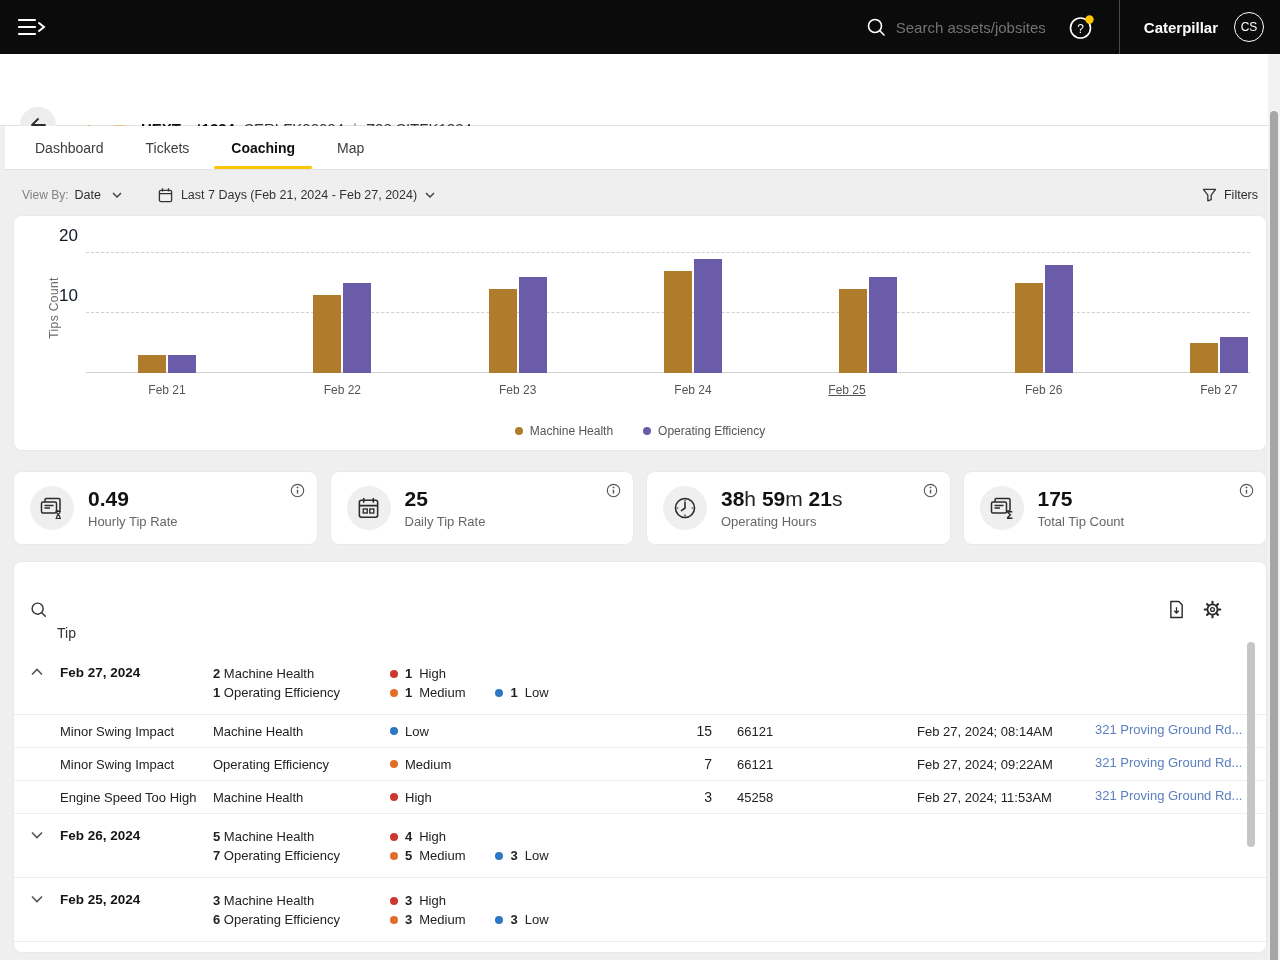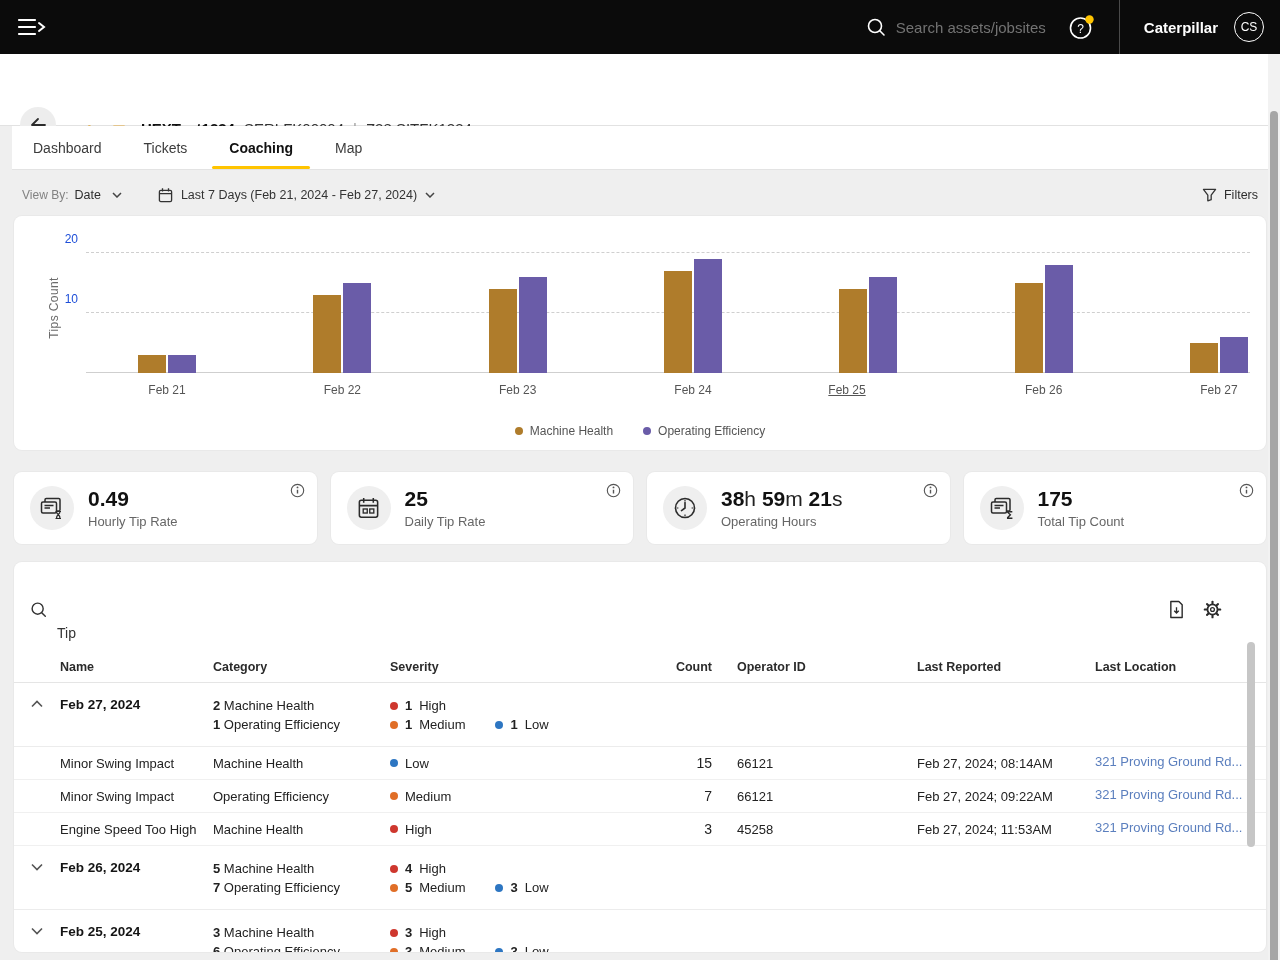--- a/index.html
+++ b/index.html
@@ -33,40 +33,40 @@
   .asset-sep { color:#999; }
   .asset-address { position:absolute; left:141px; top:94px; font-size:13.5px; color:#3a70b4; text-decoration:underline; cursor:pointer; white-space:nowrap; }
   .jobsite { position:absolute; left:630px; top:94px; font-size:14px; display:flex; gap:7px; white-space:nowrap; }
   .jobsite-label { color:#333; }
   .jobsite-link { color:#3a70b4; cursor:pointer; }
   .pager { position:absolute; right:26px; top:80px; display:flex; align-items:center; gap:22px; }
   .pager-text { font-size:13.5px; color:#333; }
   .pager-chev { color:#c8c8c8; cursor:default; display:flex; }
 
   
-  .tabsbar { position:absolute; top:126px; left:12px; right:0; height:44px; background:#fff; border-bottom:1px solid #e3e3e3; display:flex; padding-left:0; }
+  .tabsbar { position:absolute; top:126px; left:5px; right:0; height:44px; background:#fff; border-bottom:1px solid #e3e3e3; display:flex; padding-left:9px; }
   .tab { position:relative; padding:0 21px; display:flex; align-items:center; font-size:14px; color:#3c3c3c; cursor:pointer; }
   .tab.active { font-weight:bold; color:#111; }
   .tab.active::after { content:""; position:absolute; left:4px; right:4px; bottom:0; height:3px; background:#FFC400; border-radius:2px; }
 
   
   .content { position:absolute; top:170px; left:0; right:0; bottom:0; background:#efefef; padding:10px 14px 0; }
   .filter-row { height:30px; margin-bottom:6px; display:flex; align-items:center; padding:0 8px; color:#333; }
   .viewby-label { font-size:12px; color:#828282; margin-right:6px; }
   .viewby-value { font-size:12.5px; color:#2d2d2d; display:flex; align-items:center; gap:11px; cursor:pointer; }
   .daterange { display:flex; align-items:center; gap:8px; margin-left:36px; font-size:12.5px; cursor:pointer; }
   .filters-btn { margin-left:auto; display:flex; align-items:center; gap:7px; font-size:12.5px; cursor:pointer; color:#2d2d2d; }
 
   
   .chart-card { position:relative; background:#fff; border-radius:8px; height:234px; box-shadow:0 0 0 1px #e9e9e9; }
   .ylabel { position:absolute; left:40px; top:92px; transform:translate(-50%,-50%) rotate(-90deg); font-size:12px; color:#6b6b6b; letter-spacing:.4px; white-space:nowrap; }
   .plot { position:absolute; left:72px; right:16px; top:28px; height:129px; }
   .gridline { position:absolute; left:0; right:0; border-top:1px dashed #cfcfcf; }
   .baseline { position:absolute; left:0; right:0; bottom:0; border-top:1px solid #cfcfcf; }
-  .ytick { position:absolute; left:-40px; width:32px; text-align:right; font-size:12px; color:#1d4ed8; transform:translateY(-7px); }
+  .ytick { position:absolute; left:-40px; width:32px; text-align:right; font-size:17px; color:#0f172a; transform:translateY(-7px); }
   .bar-group { position:absolute; bottom:0; width:58px; }
   .bar { position:absolute; bottom:0; width:28px; }
   .xlabel { position:absolute; top:139px; width:90px; text-align:center; font-size:12px; color:#555; }
   .legend { position:absolute; left:0; right:0; bottom:12px; display:flex; justify-content:center; gap:30px; }
   .legend-item { display:flex; align-items:center; gap:7px; font-size:12px; color:#555; }
   .dot { width:8px; height:8px; border-radius:50%; display:inline-block; flex:0 0 auto; }
 
   
   .kpi-row { display:flex; gap:14px; margin-top:22px; height:72px; }
   .kpi-card { flex:1; background:#fff; border-radius:8px; position:relative; display:flex; align-items:center; padding:0 16px; box-shadow:0 0 0 1px #e9e9e9; }
@@ -416,30 +416,20 @@
                   <rect x="8.9" y="15.4" width="2.2" height="3.8" rx="0.9" transform="rotate(45 10 10)"></rect>
                   <rect x="0.8" y="8.9" width="3.8" height="2.2" rx="0.9" transform="rotate(45 10 10)"></rect>
                   <rect x="15.4" y="8.9" width="3.8" height="2.2" rx="0.9" transform="rotate(45 10 10)"></rect>
                 </g>
                 <circle cx="10" cy="10" r="5.3" fill="none" stroke="#2b2b2b" stroke-width="1.9"></circle>
                 <circle cx="10" cy="10" r="2" fill="#fff" stroke="#2b2b2b" stroke-width="1.4"></circle>
               </svg>
             </span>
         </div>
       </div>
-      <div class="trow thead" id="tableHead">
-          <div></div>
-          <div>Name</div>
-          <div>Category</div>
-          <div>Severity</div>
-          <div class="cell-count">Count</div>
-          <div class="cell-op">Operator ID</div>
-          <div>Last Reported</div>
-          <div>Last Location</div>
-        </div>
       <div id="tableBody">
           <div class="trow group-row">
             <div class="group-chev">
               <svg width="12" height="8" viewBox="0 0 12 8">
                 <path d="M1 6.5 L6 1.5 L11 6.5" fill="none" stroke="#555" stroke-width="1.6"></path>
               </svg>
             </div>
             <div class="group-date">Feb 27, 2024</div>
             <div>
               <div class="cat-line"><b>2</b> Machine Health</div>

